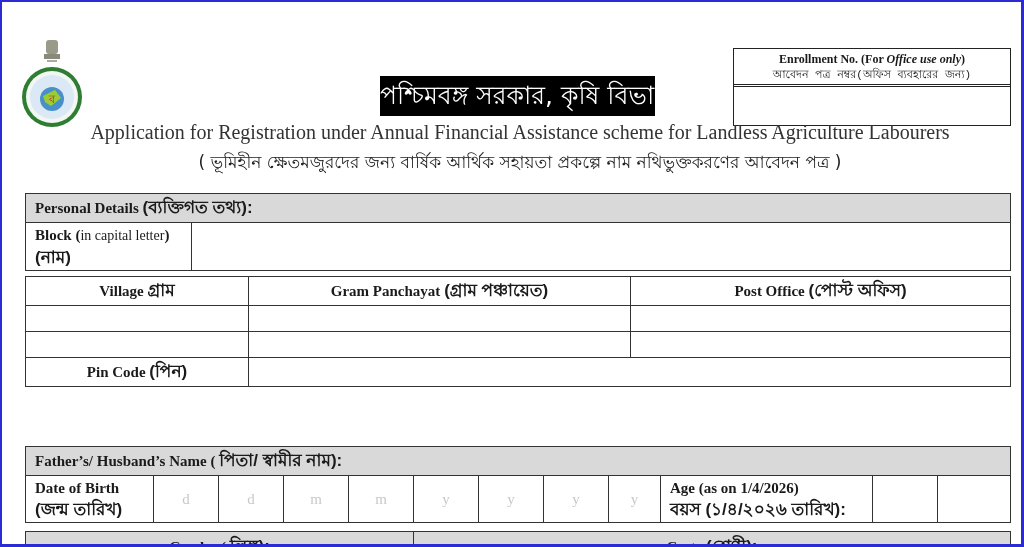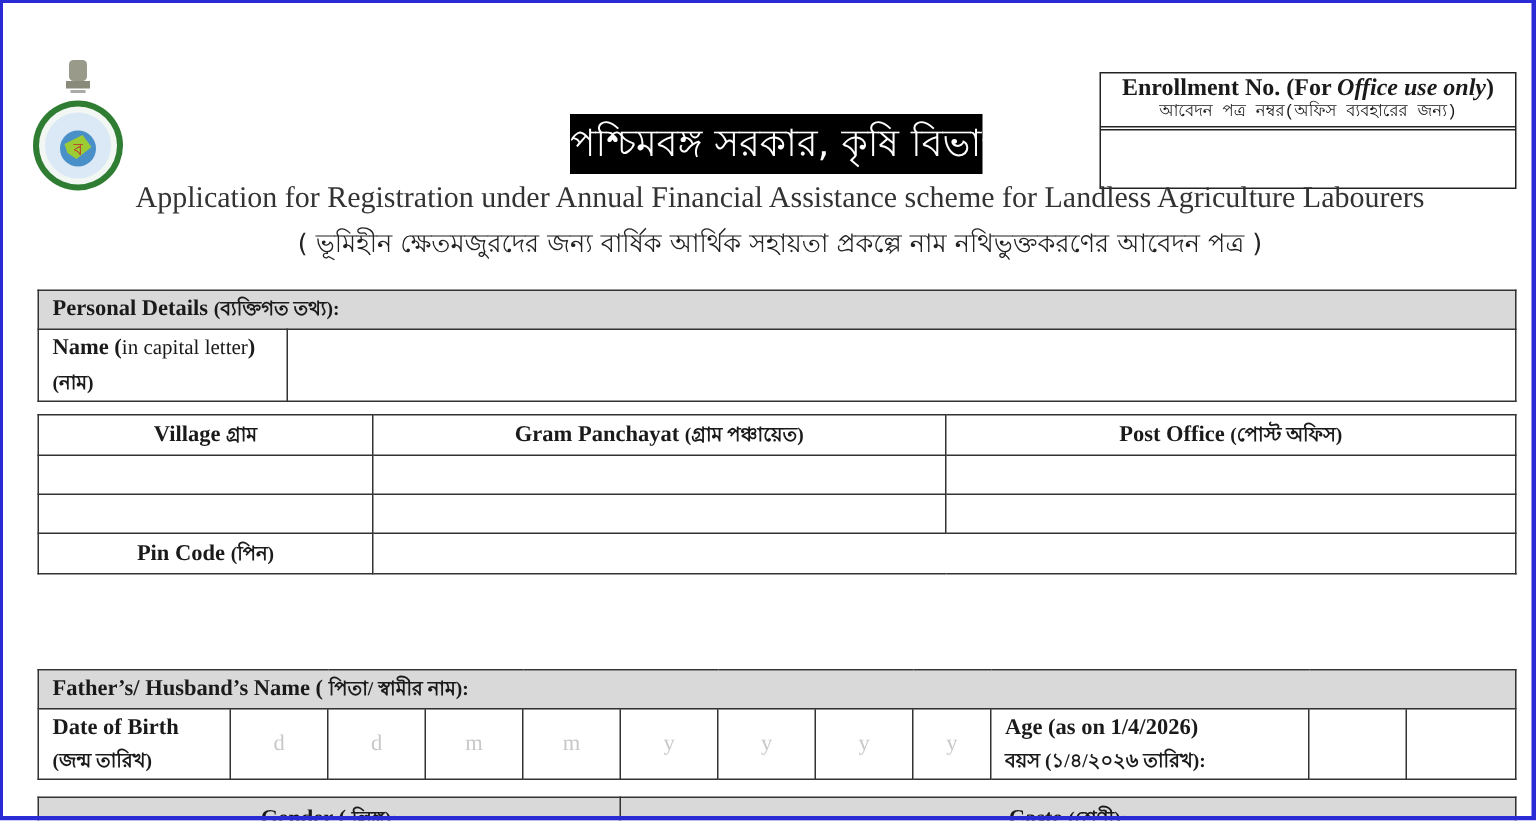--- a/index.html
+++ b/index.html
@@ -8,31 +8,31 @@
   .frame { position: absolute; left: 0; top: 0; width: 1024px; height: 547px; border: 2px solid #2b2bd6; border-right-width: 3px; border-bottom-width: 3px; pointer-events: none; z-index: 10; }
 
   .emblem { position: absolute; left: 21px; top: 38px; width: 62px; height: 92px; }
   .lion { position: absolute; left: 22px; top: 0; width: 18px; height: 26px; }
   .seal { position: absolute; left: 0; top: 28px; width: 62px; height: 62px; }
 
   .dept-banner { position: absolute; left: 380px; top: 76px; width: 275px; height: 40px; background: #000; color: #fff; font-family: "DejaVu Sans", sans-serif; font-size: 25px; line-height: 40px; text-align: center; white-space: nowrap; }
 
   .enroll-box { position: absolute; left: 733px; top: 48px; width: 278px; height: 78px; border: 1.5px solid #222; }
   .enroll-box .top { height: 38px; border-bottom: 3px double #222; text-align: center; }
-  .enroll-en { font-size: 16px; font-weight: bold; padding-top: 2px; line-height: 16px; }
+  .enroll-en { font-size: 12px; font-weight: bold; padding-top: 2px; line-height: 16px; }
   .enroll-en i { font-style: italic; }
   .enroll-bn { font-family: Liberation Mono, monospace; font-size: 11px; line-height: 16px; }
 
   .title-en { position: absolute; left: 0; width: 1040px; top: 121px; text-align: center; font-size: 20px; color: #333; white-space: nowrap; }
   .title-bn { position: absolute; left: 0; width: 1040px; top: 149px; text-align: center; font-family: "DejaVu Sans", sans-serif; font-size: 17px; color: #222; white-space: nowrap; }
 
   table { border-collapse: collapse; position: absolute; left: 25px; width: 986px; table-layout: fixed; }
   td { border: 1.5px solid #333; font-size: 15px; vertical-align: middle; }
   .sec-head td { background: #d9d9d9; font-weight: bold; height: 26px; padding-left: 9px; }
-  .bn { font-family: Liberation Serif, serif; font-weight: bold; font-size: 13px; }
+  .bn { font-family: Liberation Sans, sans-serif; font-weight: bold; font-size: 17px; }
   .center { text-align: center; font-weight: bold; }
   .lbl { font-weight: bold; padding-left: 9px; line-height: 22px; }
   .lbl .norm { font-weight: normal; font-size: 14px; }
   .dob-cell { color: #c8c8c8; text-align: center; font-size: 15px; }
 </style>
 </head>
 <body>
 
 <div class="frame"></div>
 
@@ -68,21 +68,21 @@
 <table style="top:193px;">
   <colgroup>
       <col style="width:166px">
       <col>
     </colgroup>
   <tbody>
       <tr class="sec-head">
         <td colspan="2"><span>Personal Details </span><span class="bn">(ব্যক্তিগত তথ্য):</span></td>
       </tr>
   <tr style="height:48px;">
-    <td class="lbl"><span>Name (</span><span class="norm">in capital letter</span><span>)</span><br><span class="bn">(নাম)</span></td>
+    <td class="lbl"><span>Block (</span><span class="norm">in capital letter</span><span>)</span><br><span class="bn">(নাম)</span></td>
     <td></td>
   </tr>
 </tbody>
   </table>
 
 <table style="top:276px;">
   <colgroup>
       <col style="width:223px">
       <col style="width:382px">
       <col>

